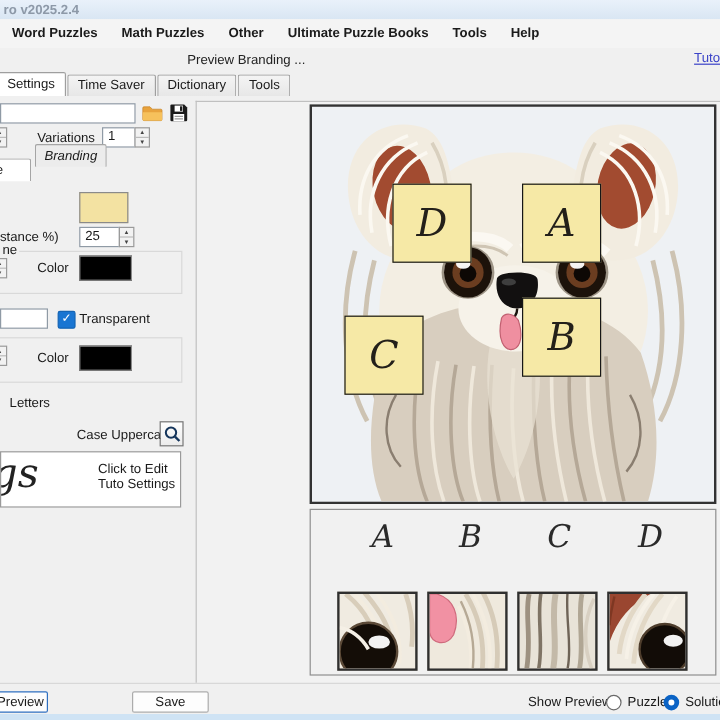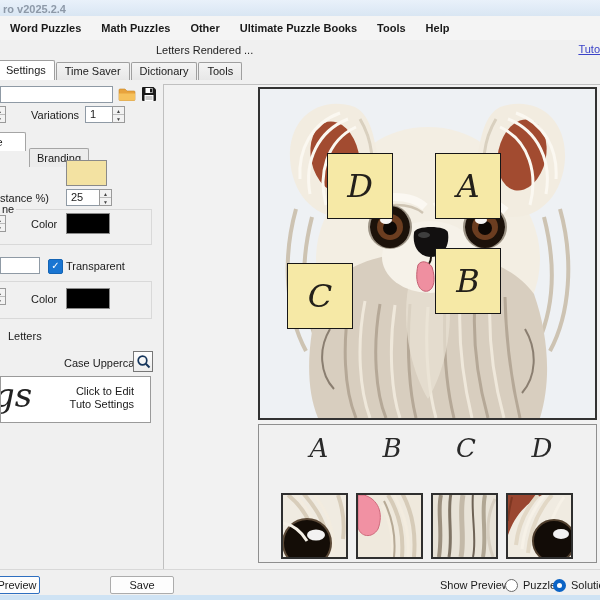--- a/index.html
+++ b/index.html
@@ -37,21 +37,21 @@
   .grplab{position:absolute;background:#f0f0f0;padding:0 2px;}
   .subtab{position:absolute;height:19px;line-height:19px;padding:0 7px;border:1px solid #a5a5a5;
     border-bottom:none;background:#ececec;border-radius:2px 2px 0 0;box-sizing:border-box;}
   .subtab.sel{background:#fff;}
   .chk{position:absolute;width:13px;height:13px;background:#1975d2;border:1px solid #1464b4;
     border-radius:2px;color:#fff;font-size:10px;line-height:12px;text-align:center;}
   .fontbox{position:absolute;left:0;top:376px;width:151px;height:47px;background:#fff;
     border:1px solid #9a9a9a;box-sizing:border-box;overflow:hidden;}
   .fontbox .sample{position:absolute;left:-8px;top:-2px;font-family:"DejaVu Serif",serif;
     font-style:italic;font-size:34px;color:#222;}
-  .fontbox .edit{position:absolute;right:16px;top:8px;text-align:right;line-height:13px;}
+  .fontbox .edit{position:absolute;right:4px;top:8px;text-align:left;line-height:13px;}
   .searchbtn{position:absolute;left:133px;top:351px;width:20px;height:21px;background:
     linear-gradient(#fefefe,#ececec);border:1px solid #777;box-sizing:border-box;
     display:flex;align-items:center;justify-content:center;}
   
   .pvpanel{position:absolute;left:163px;top:84px;width:437px;height:486px;background:#f2f2f2;
     border-left:1px solid #c0c0c0;border-top:1px solid #c0c0c0;}
   .dogframe{position:absolute;left:94px;top:2px;width:335px;height:329px;border:2px solid #323232;
     background:#eef1f4;}
   .card{position:absolute;width:66px;height:66px;background:#f6e9a6;border:1.5px solid #161616;
     box-sizing:border-box;display:flex;align-items:center;justify-content:center;
@@ -83,21 +83,21 @@
   <div class="menubar">
     <span>Word Puzzles</span>
     <span>Math Puzzles</span>
     <span>Other</span>
     <span>Ultimate Puzzle Books</span>
     <span>Tools</span>
     <span>Help</span>
   </div>
 
   <div class="toolbar">
-    <span class="rendered">Letters Rendered ...</span>
+    <span class="rendered">Preview Branding ...</span>
     <span class="tutlink">Tuto</span>
   </div>
 
   <div class="tabstrip">
     <div class="tab sel">Settings</div>
     <div class="tab">Time Saver</div>
     <div class="tab">Dictionary</div>
     <div class="tab">Tools</div>
   </div>
 
@@ -126,21 +126,21 @@
       <div>▼</div>
     </div>
     <span class="lbl" style="left:31px;top:29px;">Variations</span>
     <div class="tbox" style="left:85px;top:26px;width:28px;height:17px;padding:1px 0 0 4px;">1</div>
     <div class="spin" style="left:112px;top:26px;">
       <div>▲</div>
       <div>▼</div>
     </div>
 
     <div class="subtab sel" style="left:-14px;top:52px;width:40px;">le</div>
-    <div class="subtab" style="left:29px;top:68px;">Branding</div>
+    <div class="subtab" style="left:29px;top:40px;font-style:italic;">Branding</div>
 
     <div class="swatch" style="left:66px;top:80px;width:41px;height:26px;background:#f3e2a2;"></div>
     <span class="lbl" style="left:0;top:112px;">stance %)</span>
     <div class="tbox" style="left:66px;top:109px;width:34px;height:17px;padding:1px 12px 0 4px;">25</div>
     <div class="spin" style="left:99px;top:109px;">
       <div>▲</div>
       <div>▼</div>
     </div>
 
     <div class="grp" style="left:-10px;top:129px;width:162px;height:36px;"></div>

